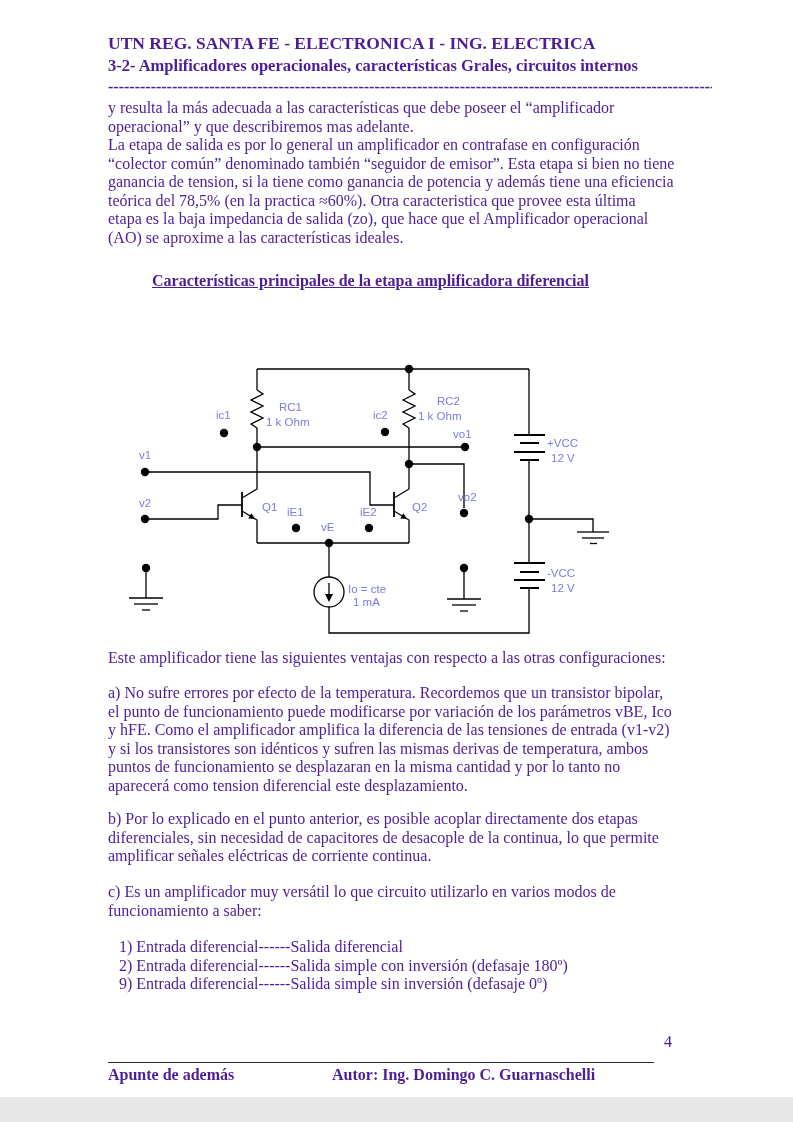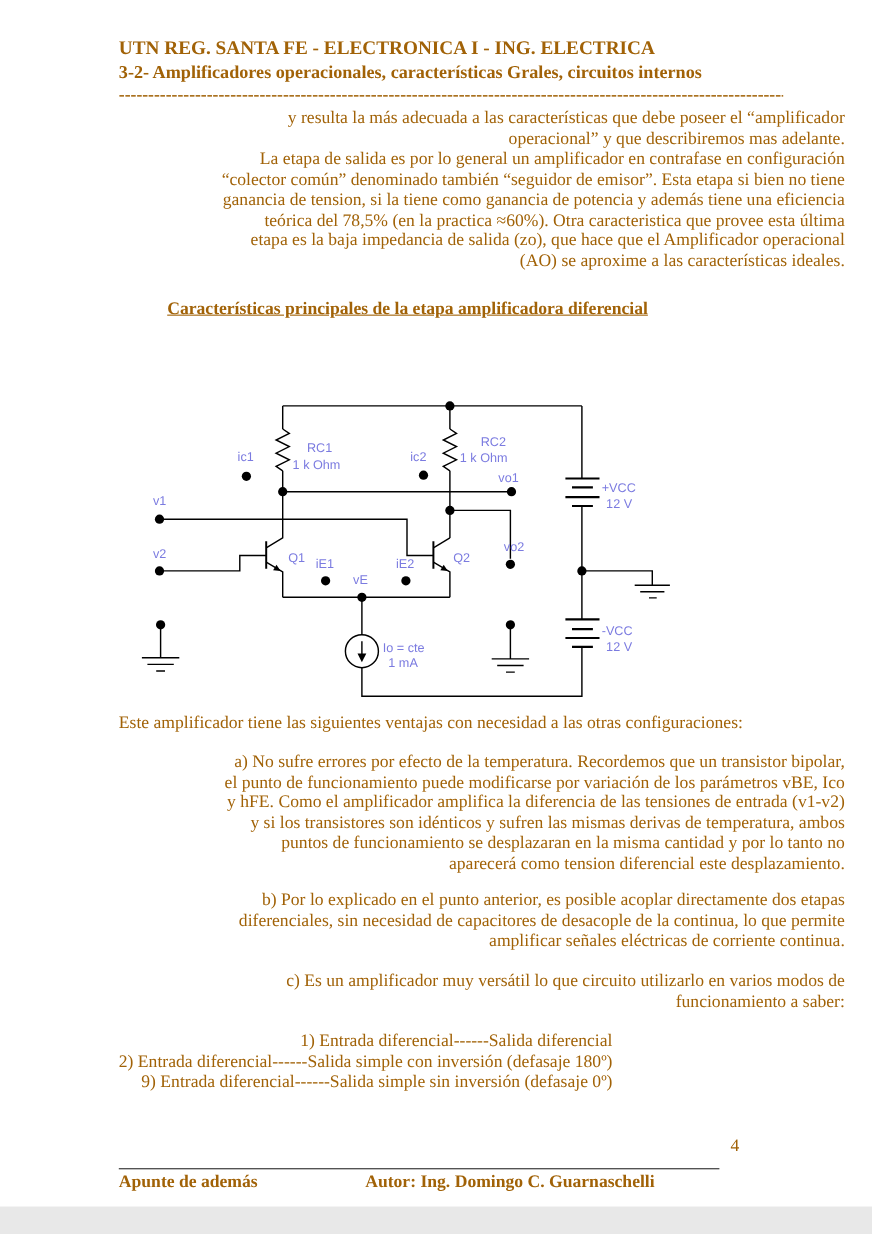--- a/index.html
+++ b/index.html
@@ -1,35 +1,34 @@
 <!DOCTYPE html>
 <html><head>
 <meta charset="utf-8">
 <style>
   html,body{margin:0;padding:0;background:#e8e8e8;}
   .page{
     position:relative;width:793px;height:1097px;background:#ffffff;
-    font-family:"Liberation Serif", serif;color:#a16207;overflow:hidden;
+    font-family:"Liberation Serif", serif;color:#4c1d95;overflow:hidden;
     margin:0 auto;
-    text-align:right;
   }
   .abs{position:absolute;}
   .hdr1{left:108px;top:33px;font-size:17.5px;font-weight:bold;white-space:nowrap;}
   .hdr2{left:108px;top:56px;font-size:16.5px;font-weight:bold;white-space:nowrap;}
   .dashsep{left:108px;top:78px;width:604px;height:18px;overflow:hidden;white-space:nowrap;font-size:16px;font-weight:bold;letter-spacing:0px;}
   .lines{font-size:16px;line-height:18.5px;white-space:pre-line;width:660px;}
   .block1{left:108px;top:99px;}
   .secthead{left:108px;top:272px;font-size:16px;font-weight:bold;text-decoration:underline;white-space:nowrap;margin-left:44px;}
   .intro{left:108px;top:309px;font-size:16px;white-space:nowrap;}
   .ventajas{left:108px;top:649px;font-size:16px;white-space:nowrap;}
   .para-a{left:108px;top:684px;}
   .para-b{left:108px;top:810px;}
   .para-c{left:108px;top:883px;}
   .list{left:108px;top:938px;font-size:16px;line-height:18.5px;}
-  .list div{white-space:nowrap;}
+  .list div{white-space:nowrap;margin-left:11px;}
   .pagenum{left:664px;top:1033px;font-size:16px;}
   .footrule{left:108px;top:1062px;width:546px;border-top:1.4px solid #2a2a2a;height:0;}
   .footleft{left:108px;top:1066px;font-size:16px;font-weight:bold;white-space:nowrap;}
   .footauthor{left:332px;top:1066px;font-size:16px;font-weight:bold;white-space:nowrap;}
   .circuit{left:115px;top:345px;width:500px;height:300px;}
   .circuit svg{display:block;}
   .circuit text{font-family:"Liberation Sans", sans-serif;font-size:11.5px;fill:#7b7be0;}
   .wire{stroke:#000;stroke-width:1.3;fill:none;}
   .bar{stroke:#000;stroke-width:1.8;fill:none;}
   .batt{stroke:#000;stroke-width:2;fill:none;}
@@ -166,21 +165,21 @@
         <text x="233" y="248">Io = cte</text>
         <text x="238" y="261">1 mA</text>
         <text x="432" y="102">+VCC</text>
         <text x="436" y="117">12 V</text>
         <text x="432" y="232">-VCC</text>
         <text x="436" y="247">12 V</text>
       </g>
     </svg>
   </div>
 
-  <div class="abs ventajas">Este amplificador tiene las siguientes ventajas con necesidad a las otras configuraciones:</div>
+  <div class="abs ventajas">Este amplificador tiene las siguientes ventajas con respecto a las otras configuraciones:</div>
   <div class="abs lines para-a">a) No sufre errores por efecto de la temperatura. Recordemos que un transistor bipolar,
 el punto de funcionamiento puede modificarse por variación de los parámetros vBE, Ico
 y hFE. Como el amplificador amplifica la diferencia de las tensiones de entrada (v1-v2)
 y si los transistores son idénticos y sufren las mismas derivas de temperatura, ambos
 puntos de funcionamiento se desplazaran en la misma cantidad y por lo tanto no
 aparecerá como tension diferencial este desplazamiento.</div>
   <div class="abs lines para-b">b) Por lo explicado en el punto anterior, es posible acoplar directamente dos etapas
 diferenciales, sin necesidad de capacitores de desacople de la continua, lo que permite
 amplificar señales eléctricas de corriente continua.</div>
   <div class="abs lines para-c">c) Es un amplificador muy versátil lo que circuito utilizarlo en varios modos de

